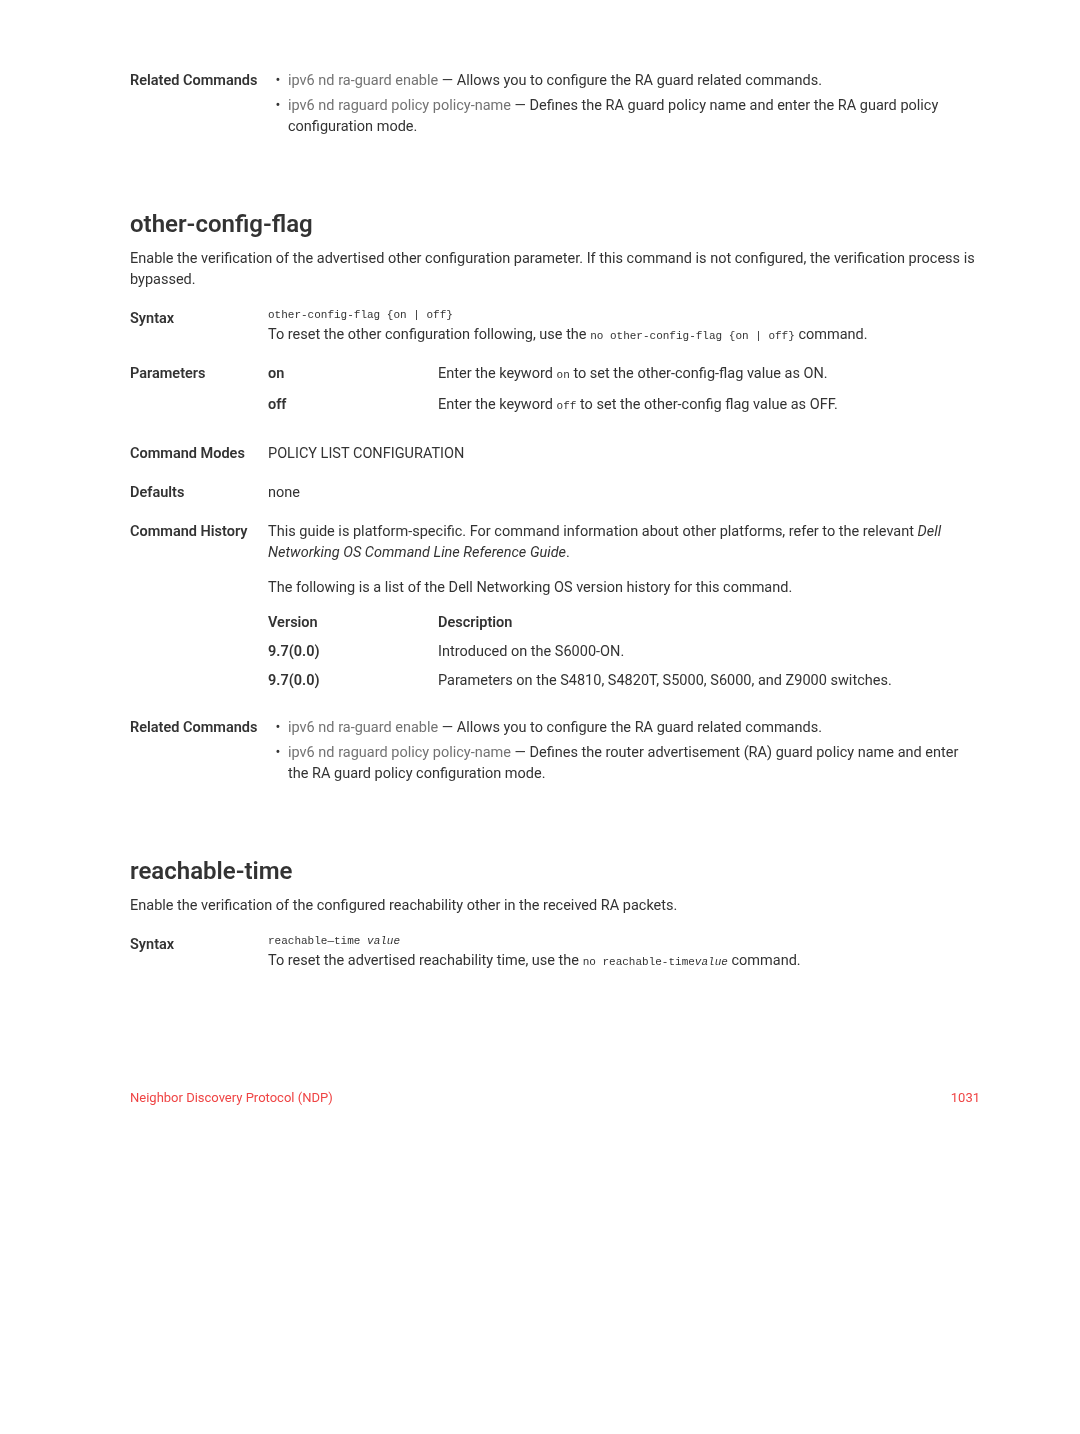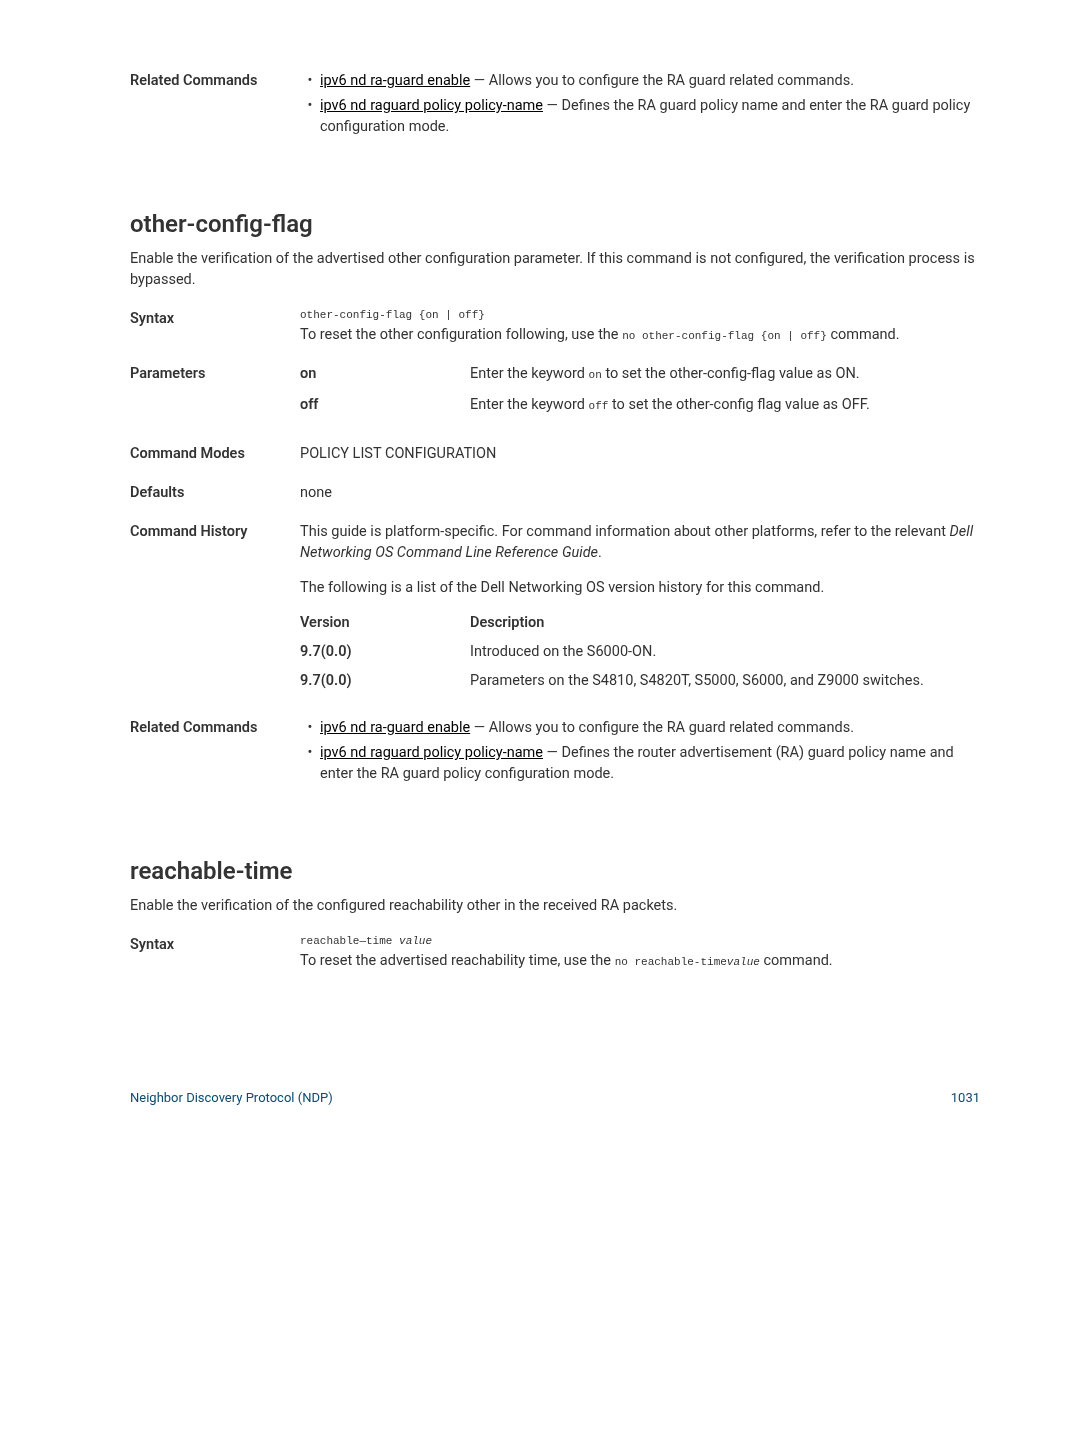--- a/index.html
+++ b/index.html
@@ -31,22 +31,21 @@
     display: flex;
     align-items: flex-start;
     margin-bottom: 4px;
   }
   .bullet {
     width: 20px;
     flex-shrink: 0;
     text-align: center;
   }
   a.link {
-    color: #000000;
-    text-decoration: underline;
+    color: #737373;
   }
   h2.section {
     font-weight: 600;
     font-size: 24px;
     margin: 30px 0 6px 0;
   }
   p.section-desc {
     margin: 0 0 18px 0;
   }
   .mono {
@@ -59,40 +58,40 @@
   }
   .param-name {
     width: 170px;
     flex-shrink: 0;
     font-weight: 600;
   }
   .param-desc {
     flex: 1;
   }
   .gap { height: 18px; }
-  .row-block { margin-bottom: 18px; gap: 32px; }
+  .row-block { margin-bottom: 18px; }
   .ver-row {
     display: flex;
     margin-bottom: 8px;
   }
   .ver-col1 {
     width: 170px;
     flex-shrink: 0;
     font-weight: 600;
   }
   .ver-col2 {
     flex: 1;
   }
   em { font-style: italic; }
   .footer {
     display: flex;
     justify-content: space-between;
     padding: 0 100px 50px 130px;
     font-size: 13px;
-    color: #0c4a6e;
+    color: #ef4444;
     margin-top: 60px;
   }
 </style>
 </head>
 <body>
 
 <div class="page">
 
   <div class="row row-block">
     <div class="label-col">Related Commands</div>

